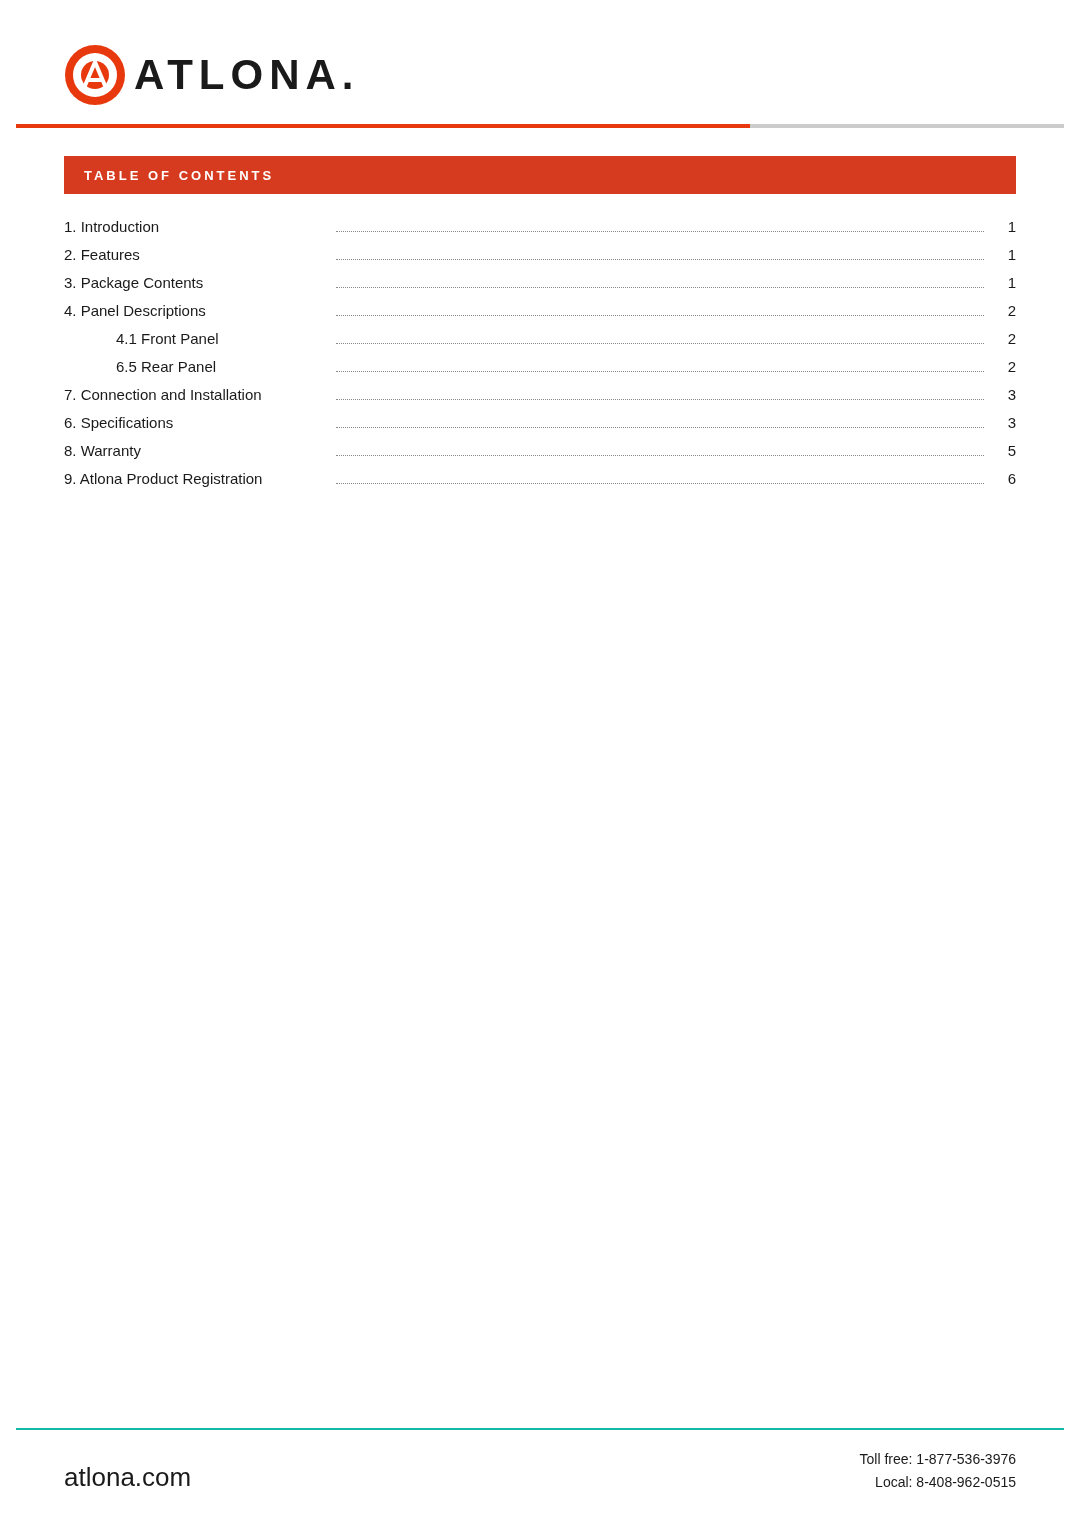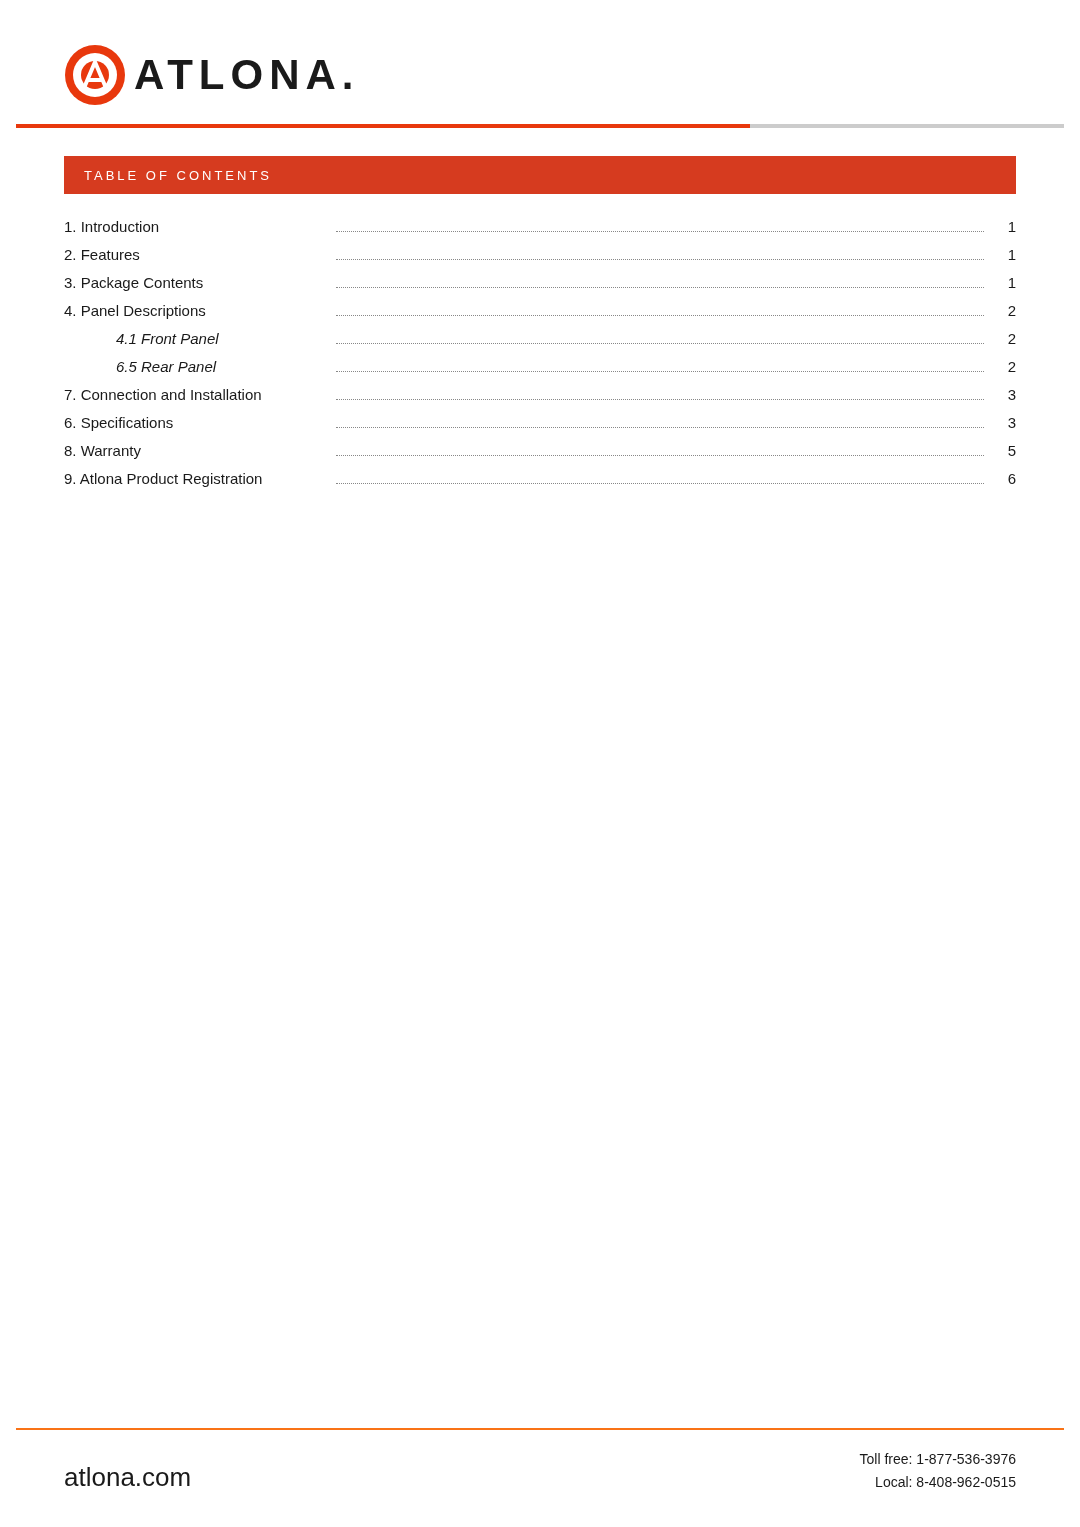--- a/index.html
+++ b/index.html
@@ -61,21 +61,21 @@
     
     .toc-header {
       background-color: #d63b1f;
       padding: 10px 20px;
       margin: 28px 48px 8px 48px;
     }
 
     .toc-title {
       color: #ffffff;
       font-size: 13px;
-      font-weight: normal;
+      font-weight: bold;
       letter-spacing: 3px;
       text-transform: uppercase;
       font-family: Arial, Helvetica, sans-serif;
     }
 
     
     .toc-content {
       padding: 16px 48px 0 48px;
       flex: 1;
     }
@@ -91,42 +91,41 @@
     .toc-label {
       font-size: 15px;
       color: #1a1a1a;
       font-family: Arial, Helvetica, sans-serif;
       white-space: nowrap;
       min-width: 260px;
     }
 
     .toc-label.indented {
       padding-left: 52px;
-      font-style: italic;
     }
 
     .toc-dots {
       flex: 1;
       border-bottom: 1px dotted #888;
       margin: 0 12px 4px 12px;
       min-width: 40px;
     }
 
     .toc-page {
       font-size: 15px;
       color: #1a1a1a;
       font-family: Arial, Helvetica, sans-serif;
       text-align: right;
       min-width: 20px;
     }
 
     
     .footer {
       margin-top: auto;
-      border-top: 2px solid #f97316;
+      border-top: 2px solid #14b8a6;
       padding: 18px 48px;
       display: flex;
       justify-content: space-between;
       align-items: flex-end;
     }
 
     .footer-left {
       font-size: 26px;
       color: #1a1a1a;
       font-family: Arial, Helvetica, sans-serif;

